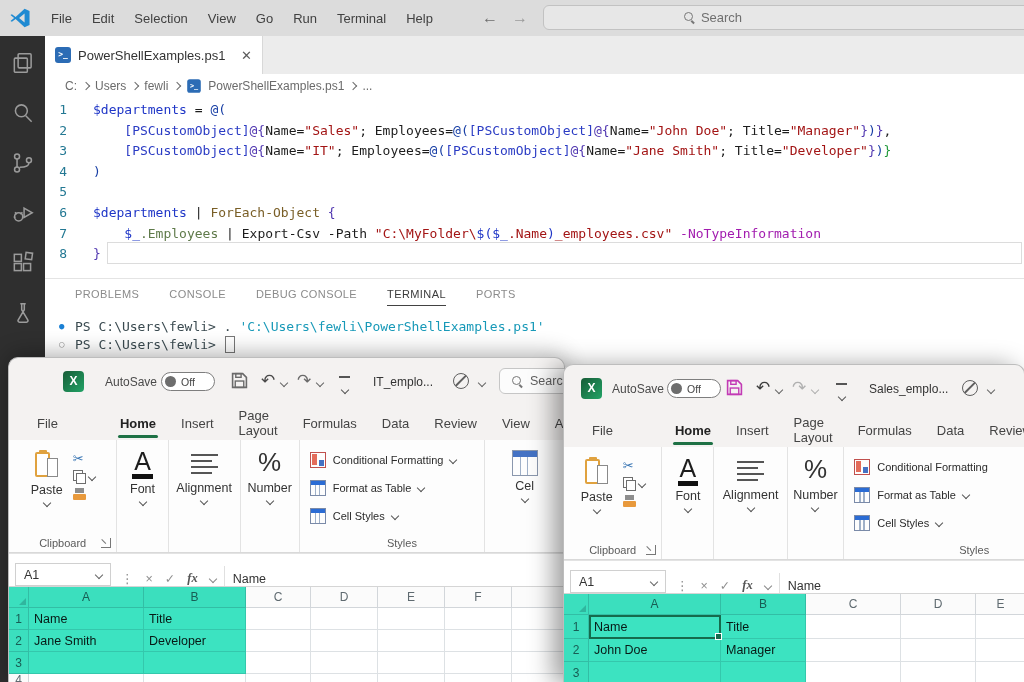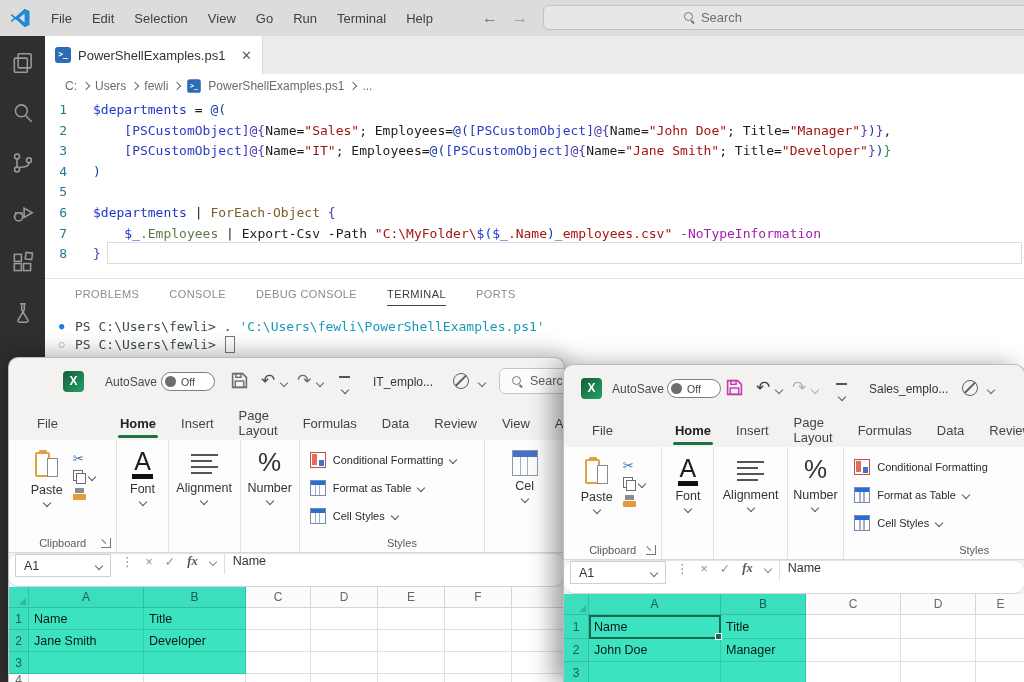--- a/index.html
+++ b/index.html
@@ -109,21 +109,21 @@
   .ic-cf{border:1.5px solid #c0504d;}
   .ic-cf::before{content:"";position:absolute;left:1px;top:1px;width:5px;height:11px;background:#e36c5a;}
   .ic-cf::after{content:"";position:absolute;right:1px;bottom:1px;width:5px;height:6px;background:#4472c4;}
   .ic-tbl{border:1.5px solid #7a8aa8;}
   .ic-tbl::before{content:"";position:absolute;left:0;top:0;right:0;height:4px;background:#2b6cd4;}
   .ic-tbl::after{content:"";position:absolute;left:4px;top:4px;bottom:0;width:1.5px;background:#9fb0c8;box-shadow:4px 0 0 #9fb0c8;}
   .ic-cells{width:26px;height:26px;border:1.5px solid #8a97ad;position:relative;box-sizing:border-box;}
   .ic-cells::before{content:"";position:absolute;left:0;top:0;right:0;height:6px;background:#4472c4;}
   .ic-cells::after{content:"";position:absolute;left:7px;top:6px;bottom:0;width:1.5px;background:#9fb0c8;box-shadow:7px 0 0 #9fb0c8;}
   .xl-fbar{height:32px;background:#fff;border-top:1px solid #e3e3e3;border-bottom:1px solid #d5d5d5;
-           display:flex;align-items:flex-start;font-size:12.5px;color:#333;border-radius:10px;}
+           display:flex;align-items:flex-end;font-size:12.5px;color:#333;}
   .nbox{width:96px;height:23px;border:1px solid #d0d0d0;background:#fff;margin-left:6px;display:flex;
         align-items:center;padding:0 8px;box-sizing:border-box;}
   .nbox .chv{margin-left:auto;color:#666;}
   .fbtns{display:flex;align-items:center;gap:12px;margin-left:10px;color:#8f8f8f;}
   .fx{font-family:"Liberation Serif",serif;font-style:italic;font-weight:bold;color:#555;}
   .fsep{width:1px;height:20px;background:#e0e0e0;margin:0 8px;}
   .xl-grid{position:relative;background:#fff;font-size:12.5px;color:#1d1d1d;}
   .gr-row{display:flex;}
   .gr-h{background:#fbfbfb;border-right:1px solid #d2d6da;border-bottom:1px solid #d2d6da;color:#5f6a70;
         font-size:12px;display:flex;align-items:center;justify-content:center;box-sizing:border-box;flex:none;}

